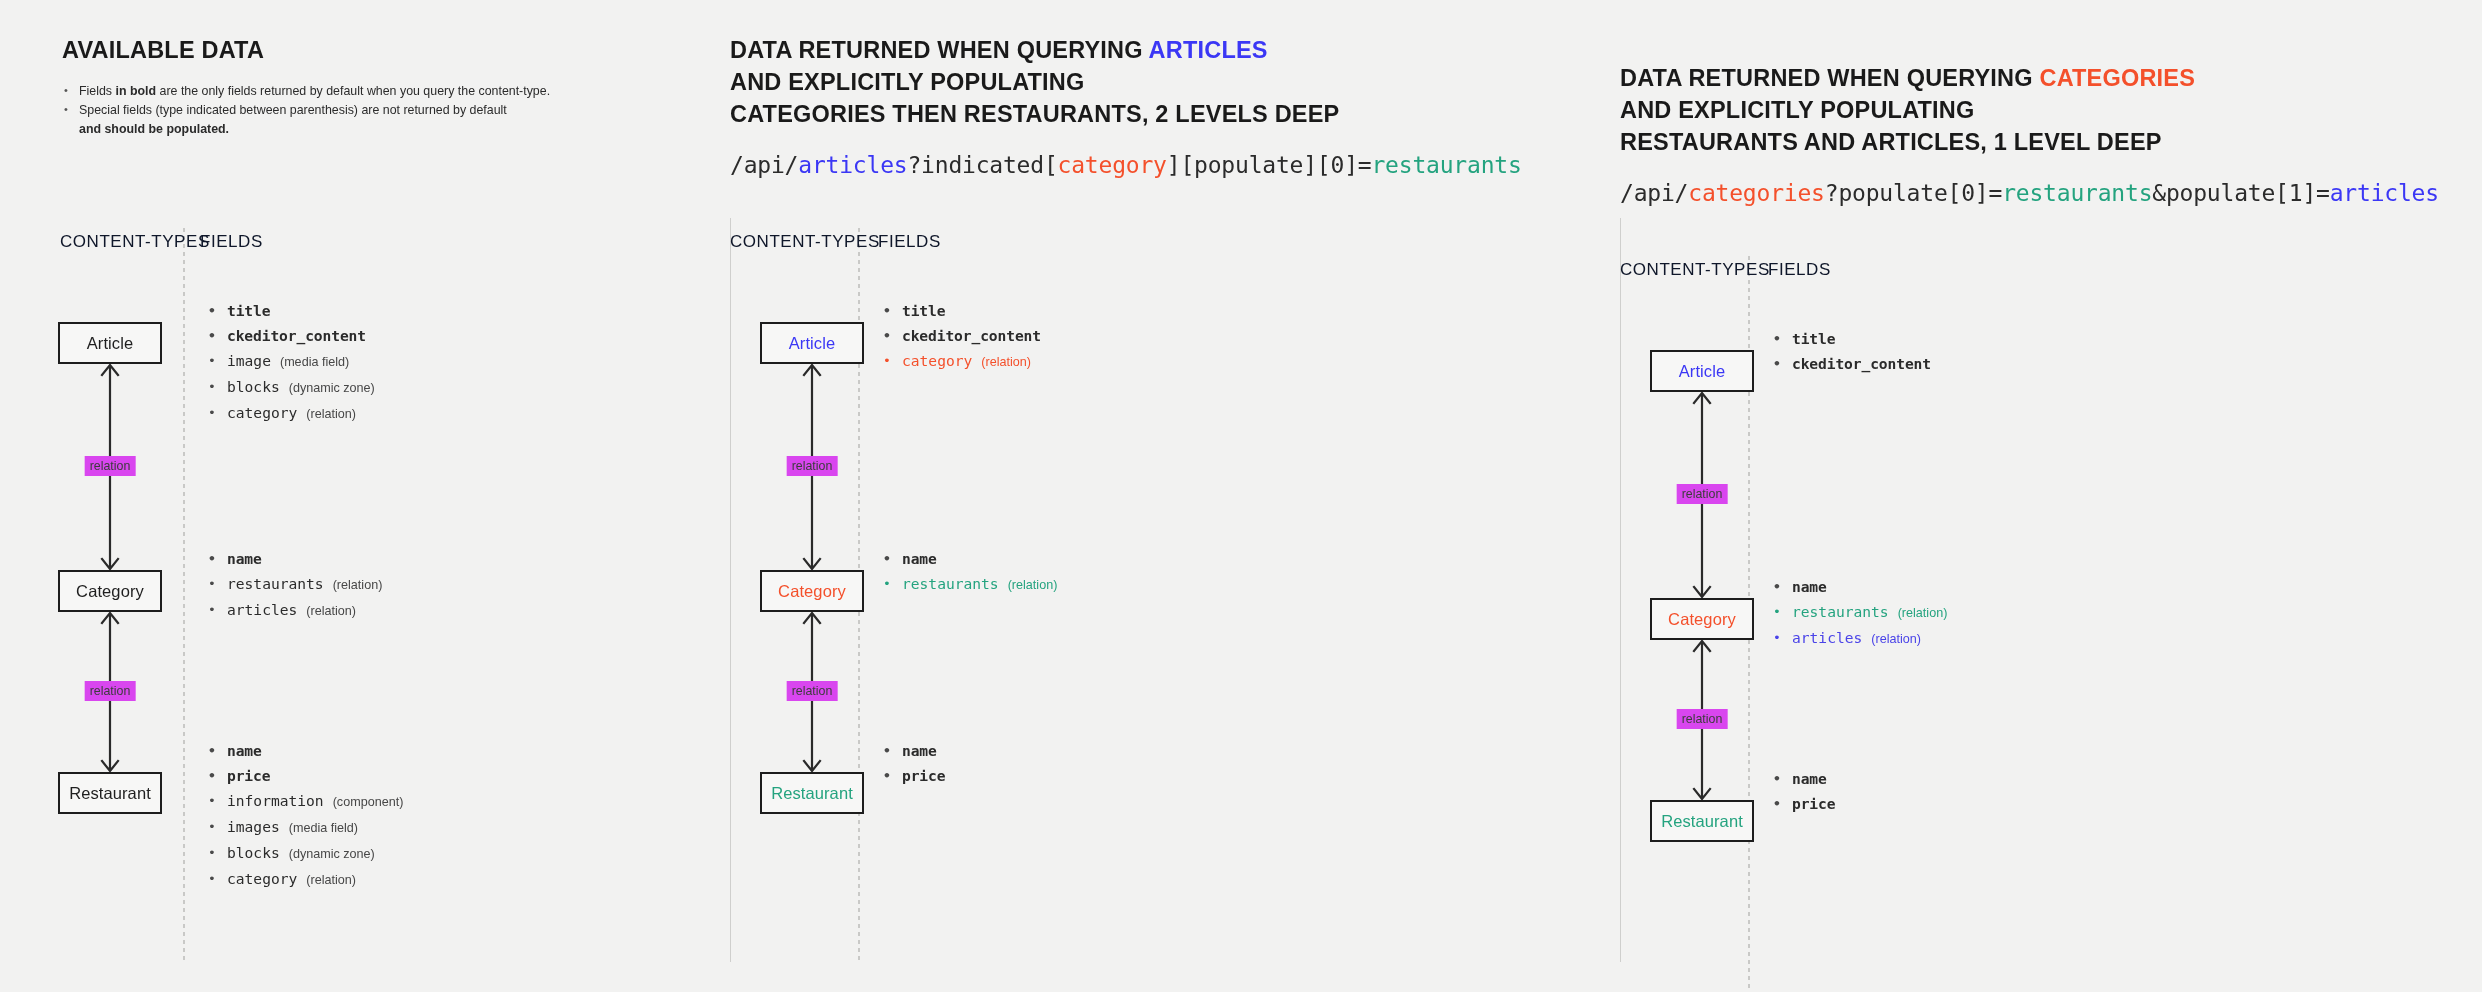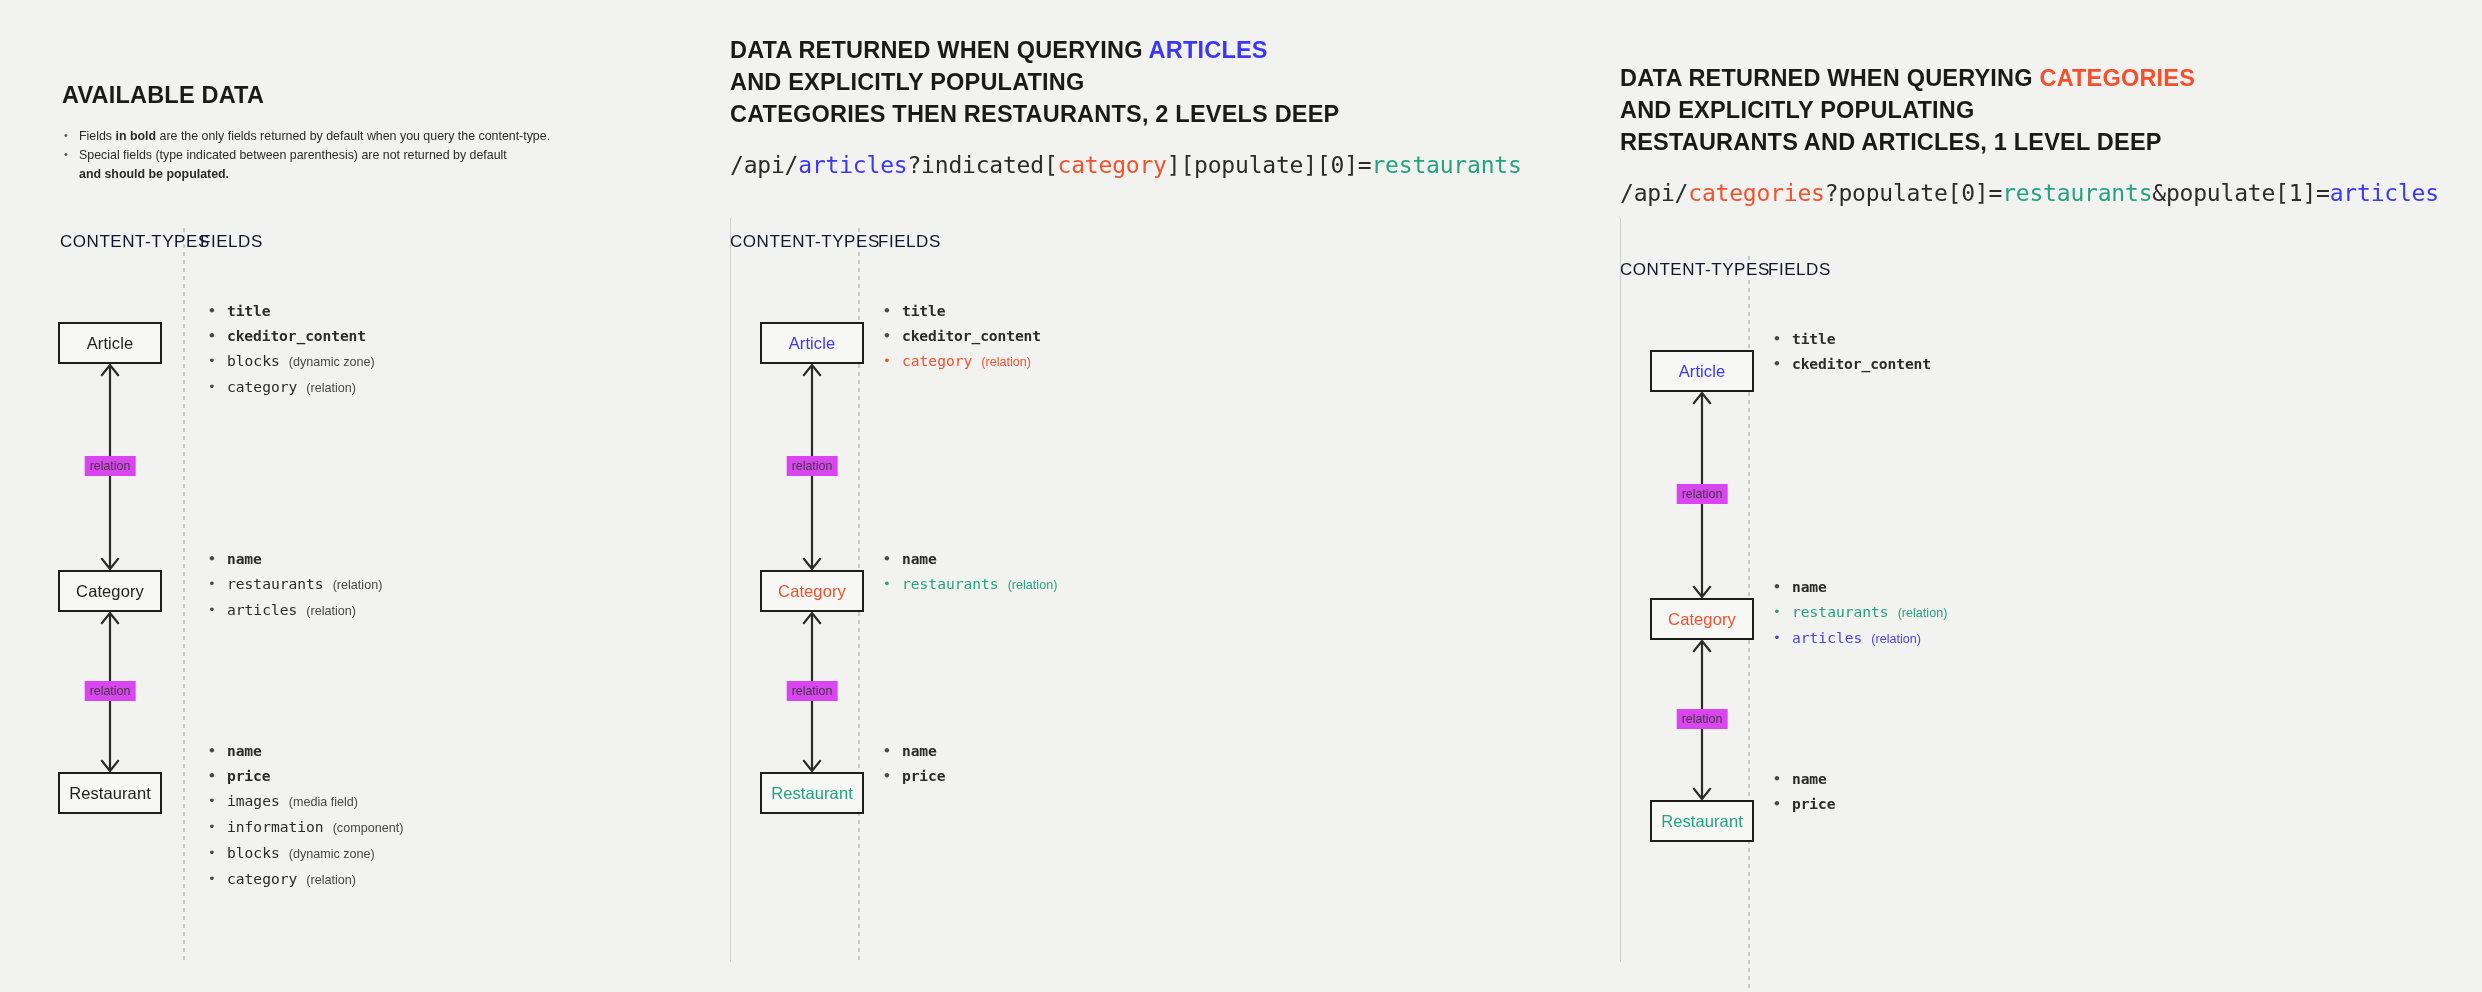--- a/index.html
+++ b/index.html
@@ -37,21 +37,21 @@
     background: #cfcfcd;
   }
   .sep-a { left: 730px; }
   .sep-b { left: 1620px; }
 
   
   .head-block {
     position: absolute;
     top: 34px;
   }
-  .panel-1 .head-block { left: 62px; margin-top: 45px; }
+  .panel-1 .head-block { left: 62px; }
   .panel-2 .head-block { left: 0px; }
   .panel-3 .head-block { left: 0px; }
 
   .title {
     font-size: 23.5px;
     font-weight: bold;
     letter-spacing: 0.2px;
     line-height: 32px;
     margin: 0;
     white-space: nowrap;
@@ -239,37 +239,38 @@
         <div class="node " style="left: 58px; top: 570px;">
           <span>Category</span>
         </div>
         <div class="node " style="left: 58px; top: 772px;">
           <span>Restaurant</span>
         </div>
         <div class="fields" style="left: 205px; top: 300px;">
           <ul>
             <li class="bold"><span>title</span></li>
             <li class="bold"><span>ckeditor_content</span></li>
+            <li class=""><span>image</span><span class="type">(media field)</span></li>
             <li class=""><span>blocks</span><span class="type">(dynamic zone)</span></li>
             <li class=""><span>category</span><span class="type">(relation)</span></li>
           </ul>
         </div>
         <div class="fields" style="left: 205px; top: 548px;">
           <ul>
             <li class="bold"><span>name</span></li>
             <li class=""><span>restaurants</span><span class="type">(relation)</span></li>
             <li class=""><span>articles</span><span class="type">(relation)</span></li>
           </ul>
         </div>
         <div class="fields" style="left: 205px; top: 740px;">
           <ul>
             <li class="bold"><span>name</span></li>
             <li class="bold"><span>price</span></li>
+            <li class=""><span>information</span><span class="type">(component)</span></li>
             <li class=""><span>images</span><span class="type">(media field)</span></li>
-            <li class=""><span>information</span><span class="type">(component)</span></li>
             <li class=""><span>blocks</span><span class="type">(dynamic zone)</span></li>
             <li class=""><span>category</span><span class="type">(relation)</span></li>
           </ul>
         </div>
       </div>
   </section>
 
   <section class="panel panel-2">
     <div class="head-block">
       <div class="title-lines">

